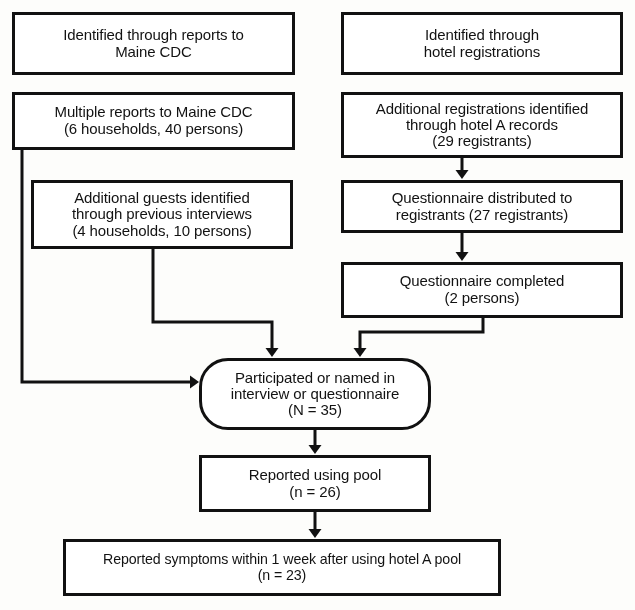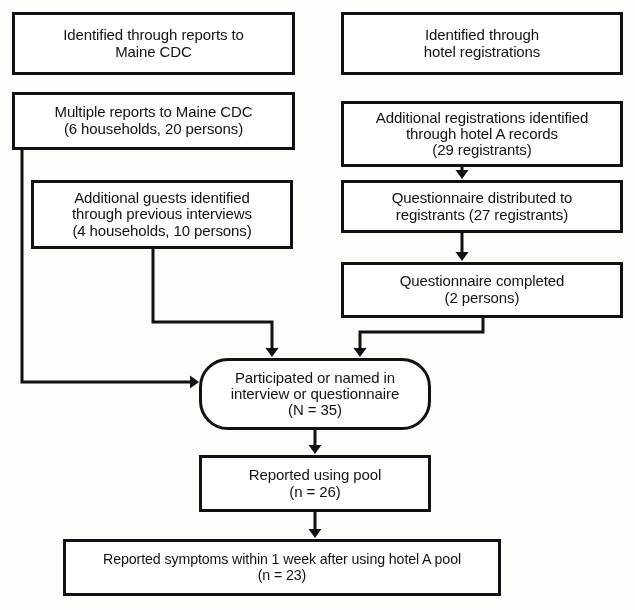--- a/index.html
+++ b/index.html
@@ -91,23 +91,23 @@
       <div class="node-box" style="left: 12px; top: 12px; width: 283px; height: 63px;">
         <span class="node-text">Identified through reports to
 Maine CDC</span>
       </div>
       <div class="node-box" style="left: 341px; top: 12px; width: 282px; height: 63px;">
         <span class="node-text">Identified through
 hotel registrations</span>
       </div>
       <div class="node-box" style="left: 12px; top: 92px; width: 283px; height: 58px;">
         <span class="node-text">Multiple reports to Maine CDC
-(6 households, 20 persons)</span>
+(6 households, 40 persons)</span>
       </div>
-      <div class="node-box" style="left: 341px; top: 92px; width: 282px; height: 66px; margin-top: 9px;">
+      <div class="node-box" style="left: 341px; top: 92px; width: 282px; height: 66px;">
         <span class="node-text tight">Additional registrations identified
 through hotel A records
 (29 registrants)</span>
       </div>
       <div class="node-box" style="left: 31px; top: 180px; width: 262px; height: 69px;">
         <span class="node-text tight">Additional guests identified
 through previous interviews
 (4 households, 10 persons)</span>
       </div>
       <div class="node-box" style="left: 341px; top: 180px; width: 282px; height: 53px;">

